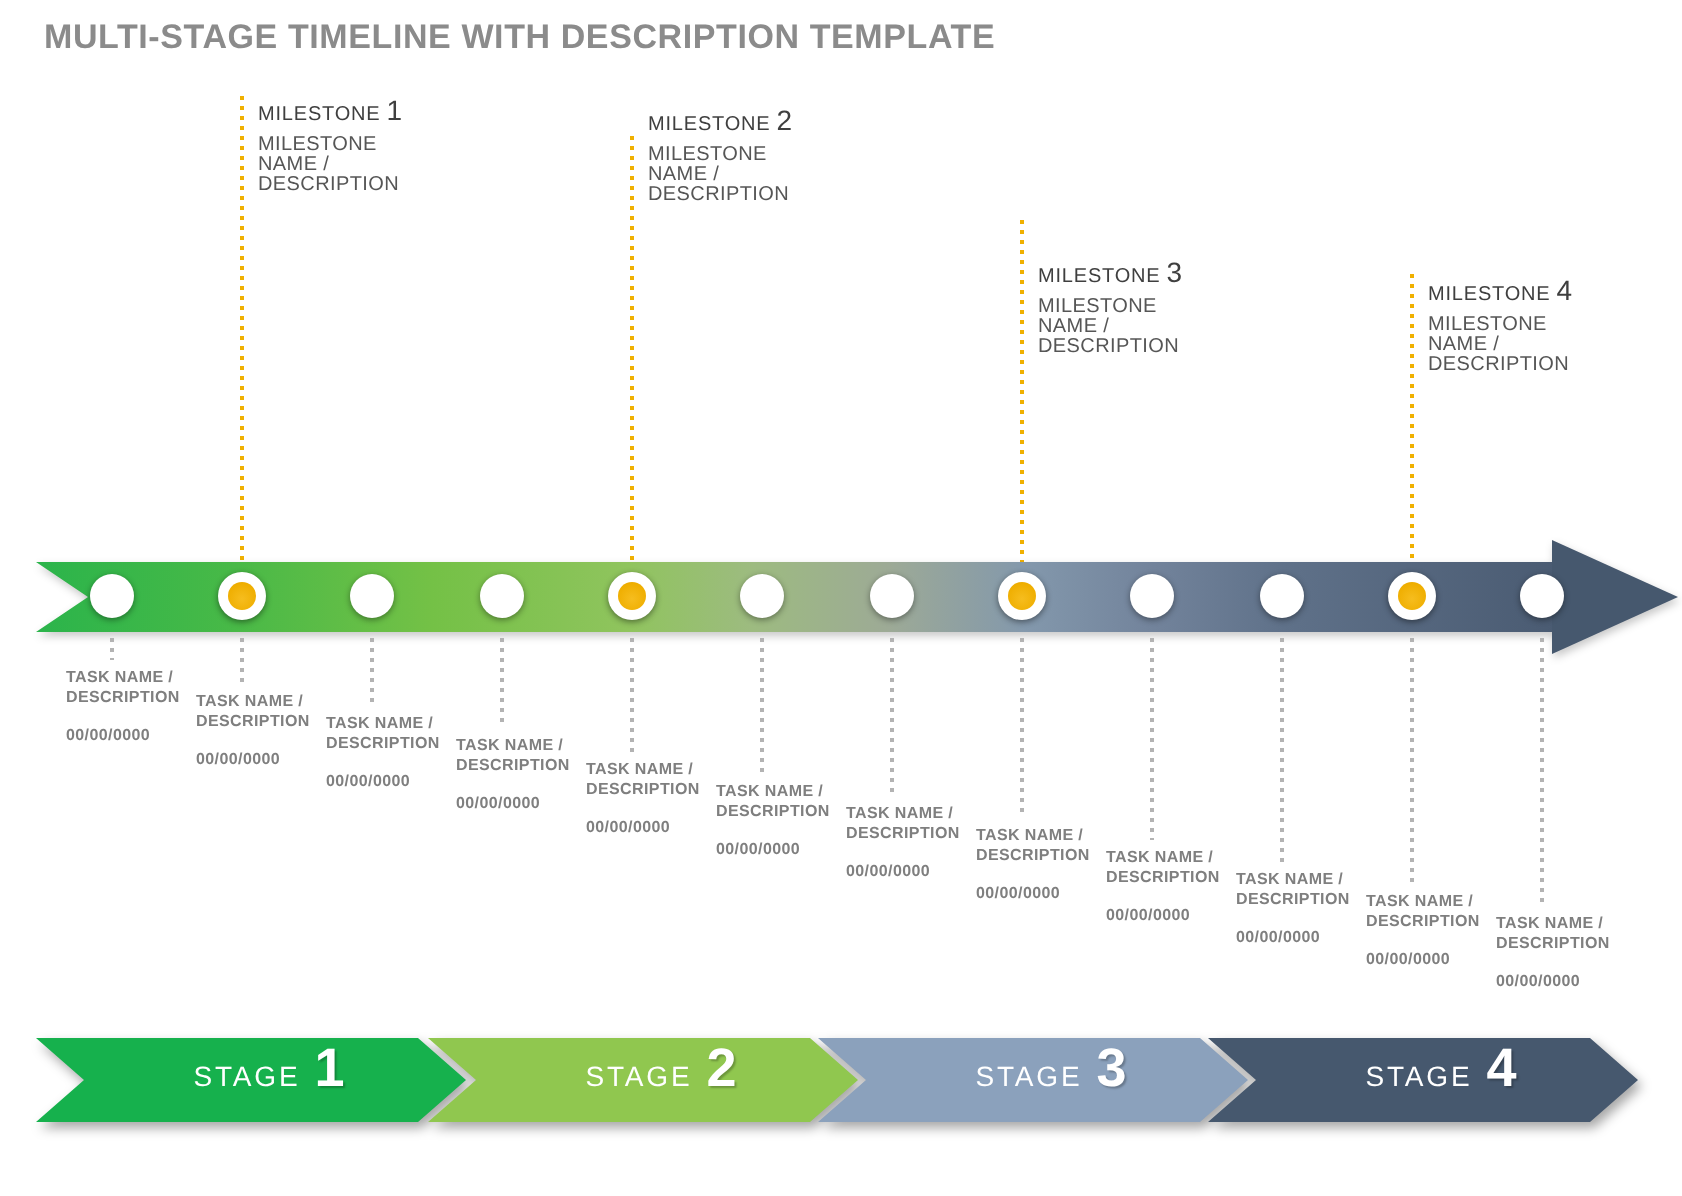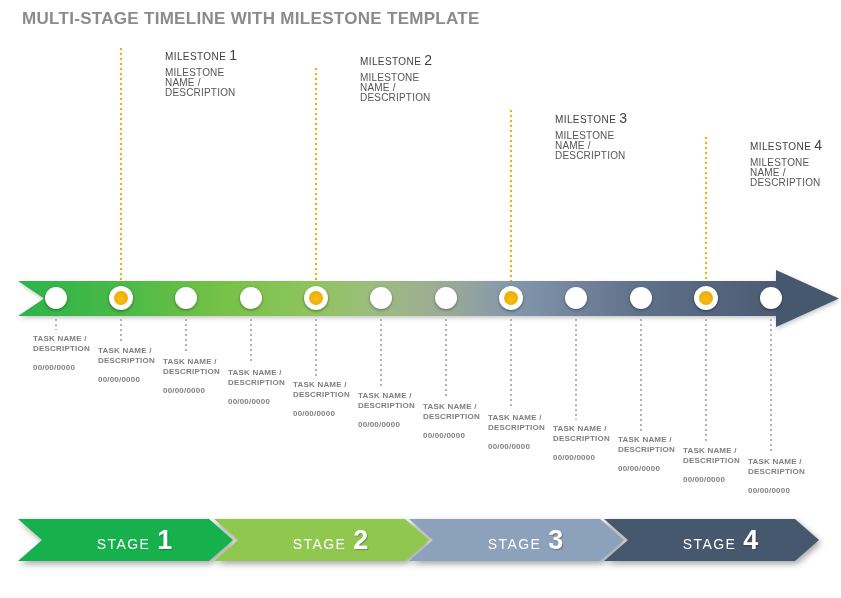--- a/index.html
+++ b/index.html
@@ -28,64 +28,64 @@
   .node-gold .dot{position:absolute;left:5px;top:5px;width:14px;height:14px;border-radius:50%;
         background:radial-gradient(circle at 50% 60%, #f6bd1e 0%, #efae00 70%, #dd9d00 100%);}
 
   
   .mline{position:absolute;width:2px;
          background:repeating-linear-gradient(to bottom,#f0b000 0 2px,transparent 2px 5px);}
   .tline{position:absolute;width:2px;top:319px;
          background:repeating-linear-gradient(to bottom,#b3b3b3 0 2px,transparent 2px 5px);}
 
   
-  .milestone{position:absolute;width:78px;color:#3f3f3f;margin-left:36px;}
+  .milestone{position:absolute;width:78px;color:#3f3f3f;}
   .m-title{font-size:10px;letter-spacing:.4px;white-space:nowrap;}
   .m-title .num{font-size:14px;margin-left:3px;}
   .m-desc{margin-top:5px;font-size:10px;line-height:10px;color:#565656;
           letter-spacing:.2px;width:66px;}
 
   
   .task{position:absolute;width:68px;color:#7f7f7f;font-size:8px;line-height:10px;
         letter-spacing:.2px;font-weight:bold;}
   .t-date{margin-top:9px;white-space:nowrap;}
 
   
   .stage{position:absolute;top:519px;width:215px;height:42px;
          clip-path:polygon(0 0,191px 0,100% 50%,191px 100%,0 100%,24px 50%);
-         display:flex;align-items:center;justify-content:center;padding-left:18px;
+         display:flex;justify-content:center;padding-left:18px;
          box-sizing:border-box;color:#fff;}
   .stage-shadow{position:absolute;left:0;top:0;width:841px;height:598px;
          filter:drop-shadow(2px 3px 3px rgba(0,0,0,.35));}
   .stage .lbl{font-size:14px;letter-spacing:1.4px;}
   .stage .num{font-size:27px;font-weight:bold;margin-left:7px;
               text-shadow:1px 1px 1px rgba(0,0,0,.25);}
   .stage-text{display:flex;align-items:baseline;}
 </style>
 </head>
 <body>
 
 <div id="page">
 
-  <div class="page-title">MULTI-STAGE TIMELINE WITH MILESTONE TEMPLATE</div>
+  <div class="page-title">MULTI-STAGE TIMELINE WITH DESCRIPTION TEMPLATE</div>
 
   <div class="mline" style="left:120px;top:48px;height:238px"></div>
   <div class="mline" style="left:315px;top:68px;height:218px"></div>
   <div class="mline" style="left:510px;top:110px;height:176px"></div>
   <div class="mline" style="left:705px;top:137px;height:149px"></div>
 
   <div class="milestone" style="left:129px;top:47px">
     <div class="m-title"><span>MILESTONE</span><span class="num">1</span></div>
     <div class="m-desc">MILESTONE NAME / DESCRIPTION</div>
   </div>
   <div class="milestone" style="left:324px;top:52px">
     <div class="m-title"><span>MILESTONE</span><span class="num">2</span></div>
     <div class="m-desc">MILESTONE NAME / DESCRIPTION</div>
   </div>
-  <div class="milestone" style="left:519px;top:110px">
+  <div class="milestone" style="left:519px;top:128px">
     <div class="m-title"><span>MILESTONE</span><span class="num">3</span></div>
     <div class="m-desc">MILESTONE NAME / DESCRIPTION</div>
   </div>
   <div class="milestone" style="left:714px;top:137px">
     <div class="m-title"><span>MILESTONE</span><span class="num">4</span></div>
     <div class="m-desc">MILESTONE NAME / DESCRIPTION</div>
   </div>
 
   <div class="bar-wrap">
     <div class="timeline-bar"></div>

